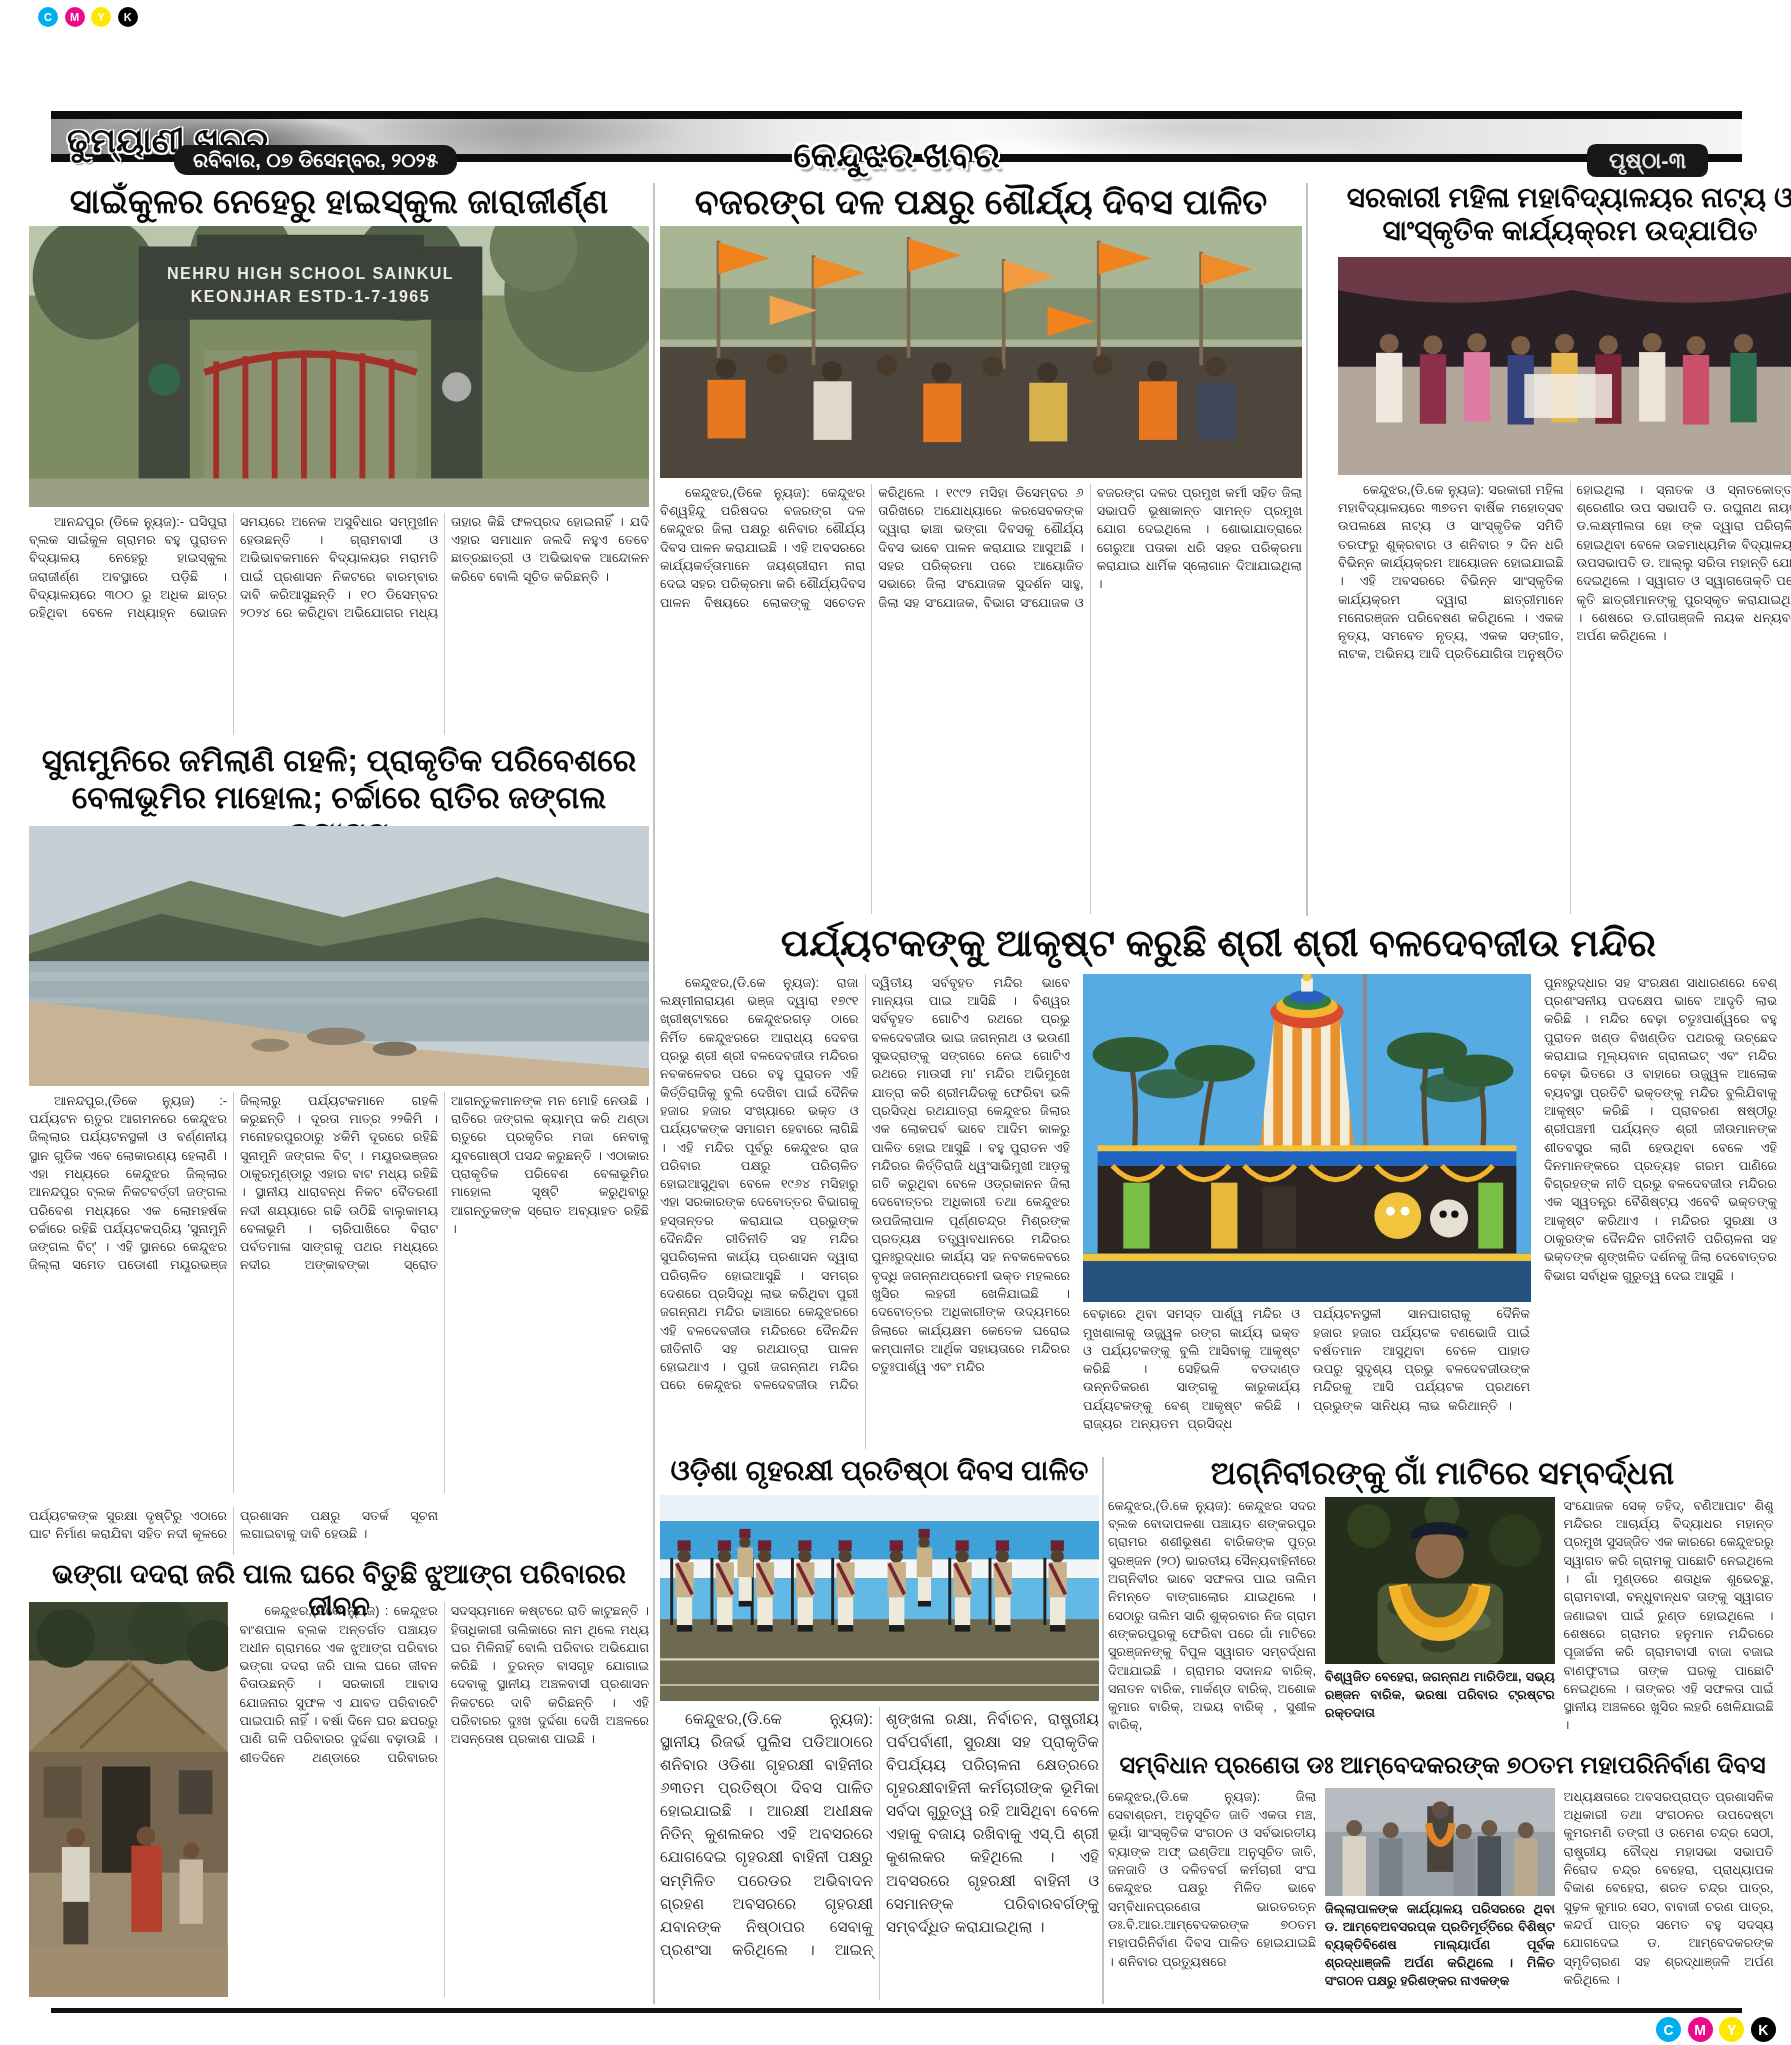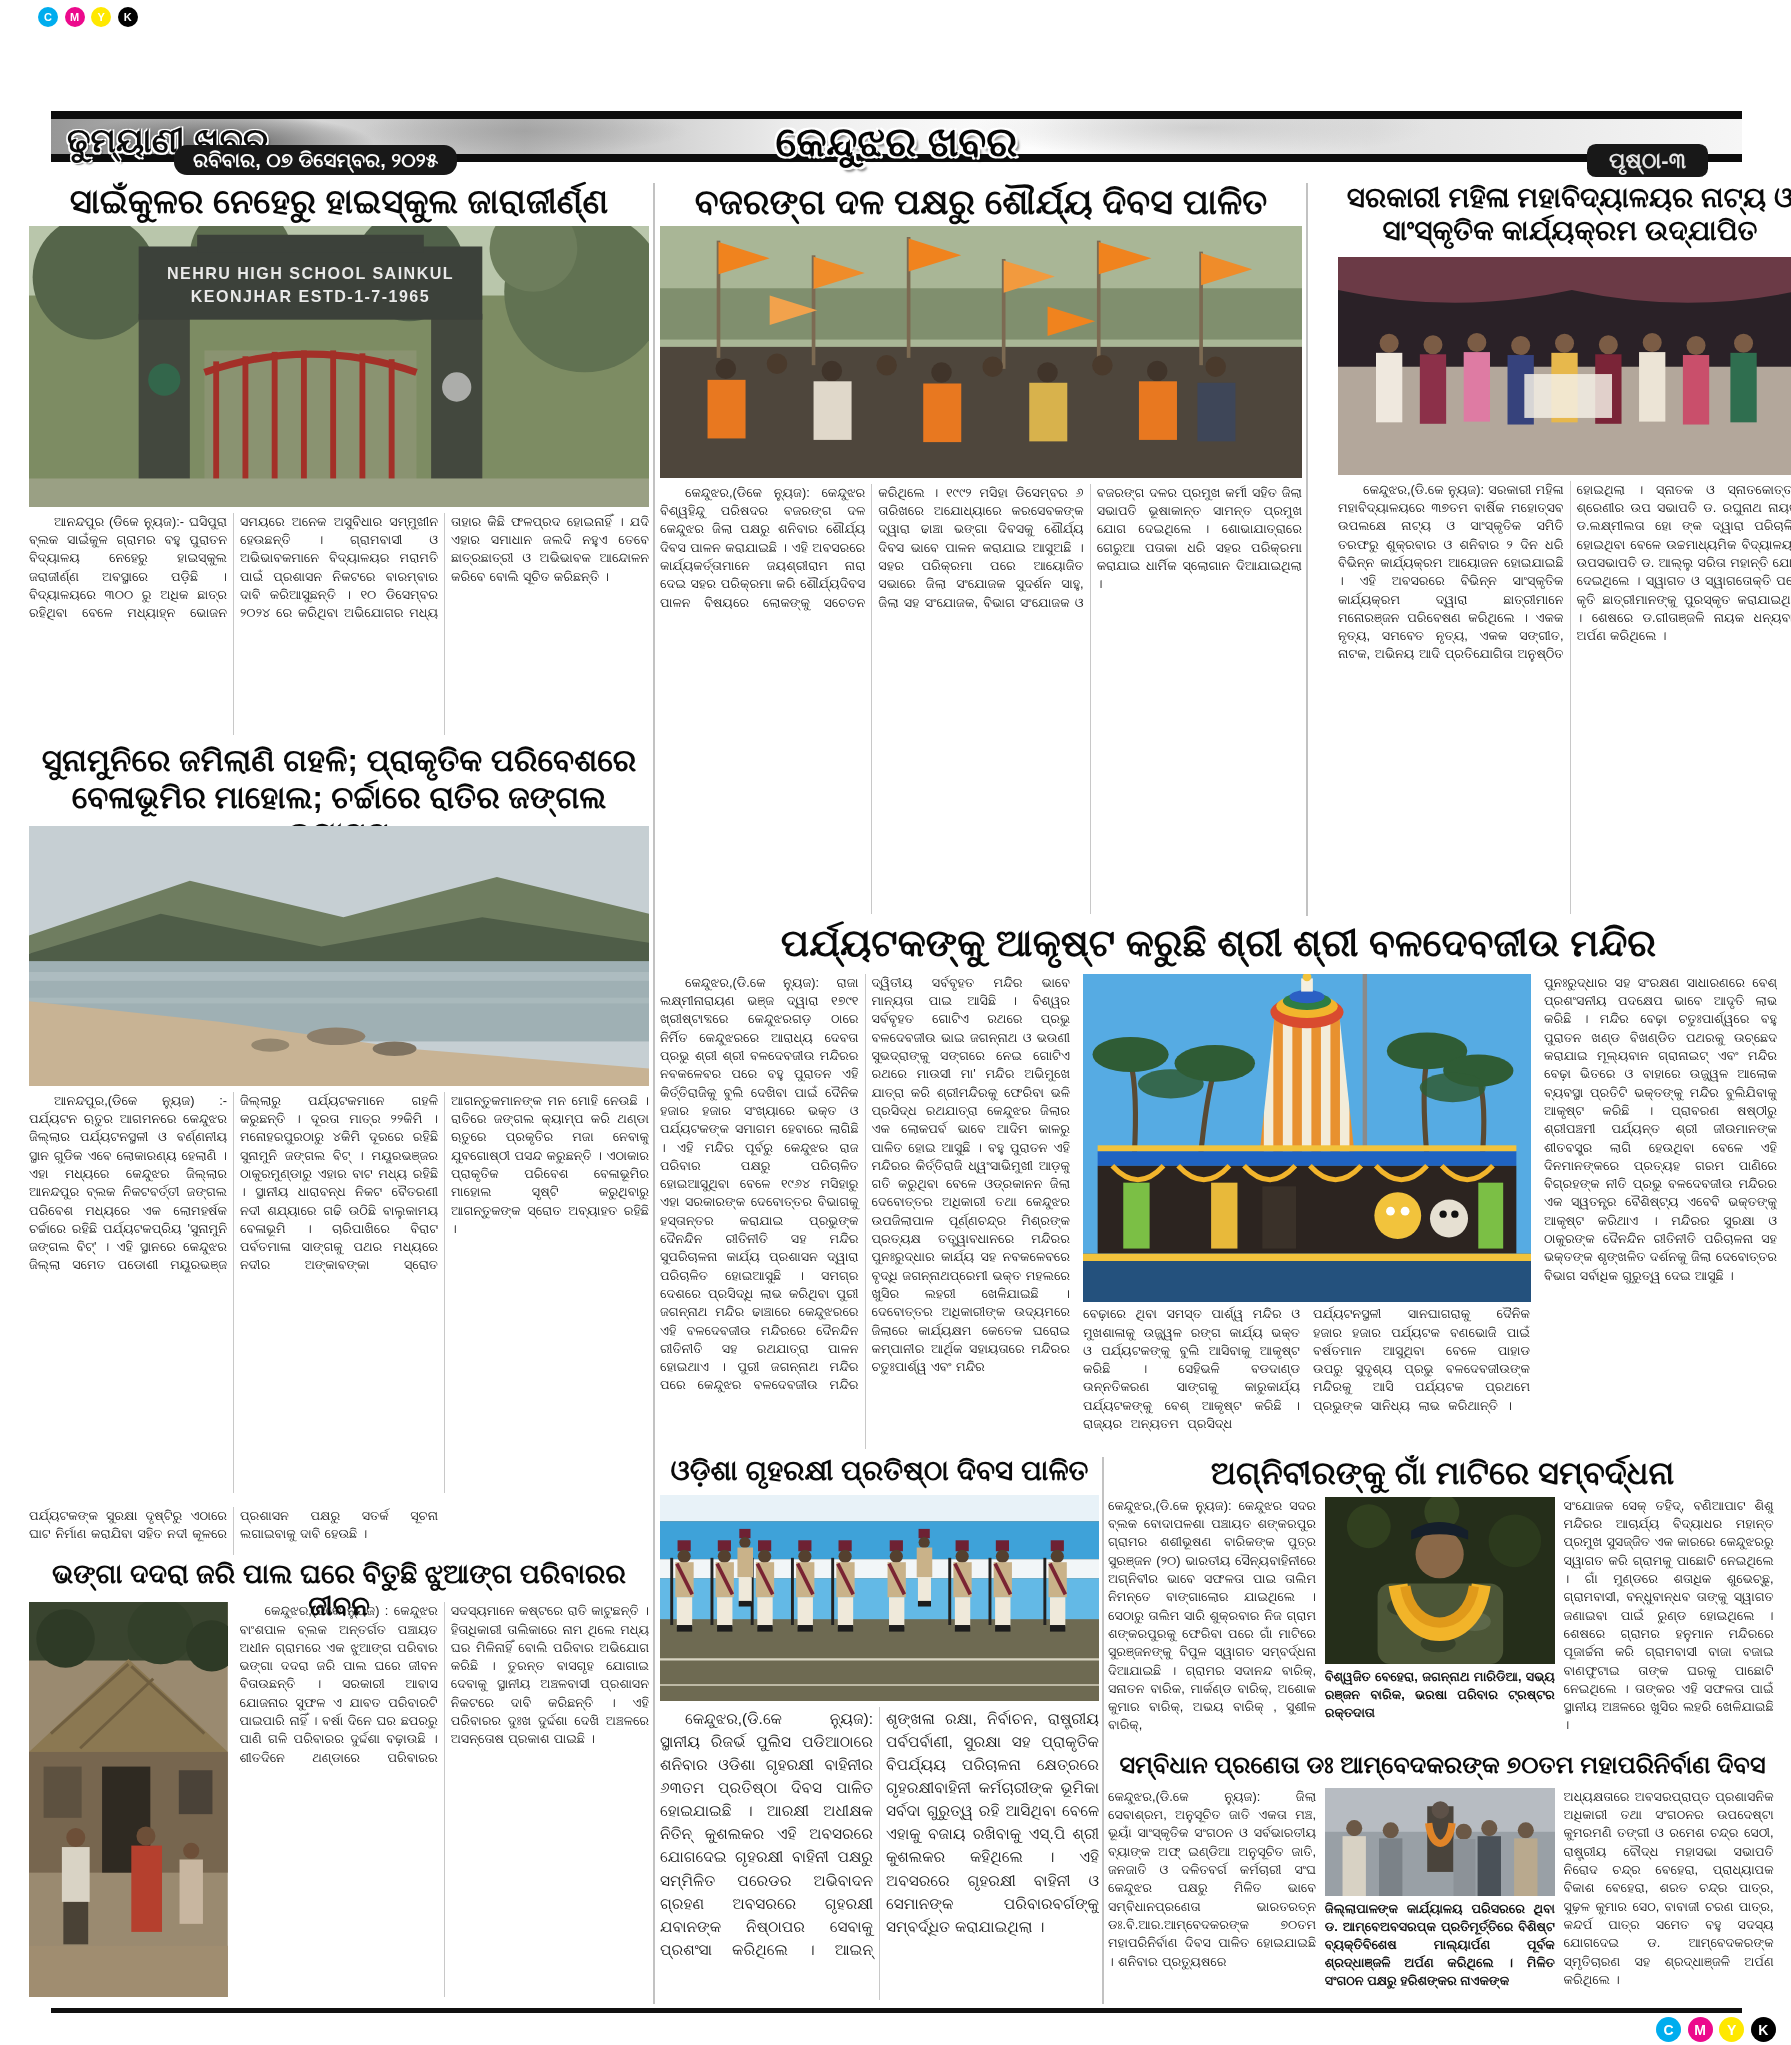--- a/index.html
+++ b/index.html
@@ -16,22 +16,22 @@
     border-top:8px solid #0d0d0d;border-bottom:8px solid #0d0d0d;box-sizing:border-box;
     background:
       radial-gradient(ellipse 205px 40px at 10% 70%, rgba(70,70,70,.8), rgba(130,130,130,.35) 60%, transparent 75%),
       radial-gradient(ellipse 234px 33px at 28% 35%, rgba(150,150,150,.55), transparent 70%),
       radial-gradient(ellipse 307px 40px at 68% 25%, rgba(175,175,175,.5), transparent 75%),
       linear-gradient(90deg,#969696,#d6d6d6 16%,#b5b5b5 28%,#ededed 44%,#fdfdfd 58%,#e0e0e0 78%,#f6f6f6);}
   .mast-logo{position:absolute;left:16px;top:1.5px;font-size:34px;font-weight:800;color:#0c0c0c;
     text-shadow:-1.5px -1.5px 0 #fff,1.5px -1.5px 0 #fff,-1.5px 1.5px 0 #fff,1.5px 1.5px 0 #fff,2.2px 2.2px 1.5px rgba(0,0,0,.5);}
   .date-pill{position:absolute;left:123px;top:26px;background:#181818;color:#fdfdfd;
     border-radius:13px;padding:3.7px 19px;font-size:20px;font-weight:700;}
-  .mast-title{position:absolute;left:50%;top:0px;transform:translateX(-50%);
-    font-size:41px;font-weight:800;color:#050505;white-space:nowrap;
+  .mast-title{position:absolute;left:50%;top:16px;transform:translateX(-50%);
+    font-size:35px;font-weight:800;color:#050505;white-space:nowrap;
     text-shadow:-2.2px -2.2px 0 #fff,2.2px -2.2px 0 #fff,-2.2px 2.2px 0 #fff,2.2px 2.2px 0 #fff,3.7px 3.7px 2.2px rgba(0,0,0,.45);}
   .page-pill{position:absolute;right:34px;top:25px;background:#181818;color:#e5e5e5;
     border-radius:8.8px;padding:3.7px 22px;font-size:22px;font-weight:700;}
   
   .article{position:absolute;overflow:hidden;}
   .headline{font-weight:800;text-align:center;color:#0a0a0a;line-height:1.18;}
   .body-text{font-size:12.8px;line-height:1.43;text-align:justify;color:#161616;
     text-indent:25px;word-spacing:0.7px;overflow:hidden;}
   .cols-3{column-count:3;column-gap:13px;column-rule:0.7px solid #c8c8c8;}
   .cols-2{column-count:2;column-gap:13px;column-rule:0.7px solid #c8c8c8;}

